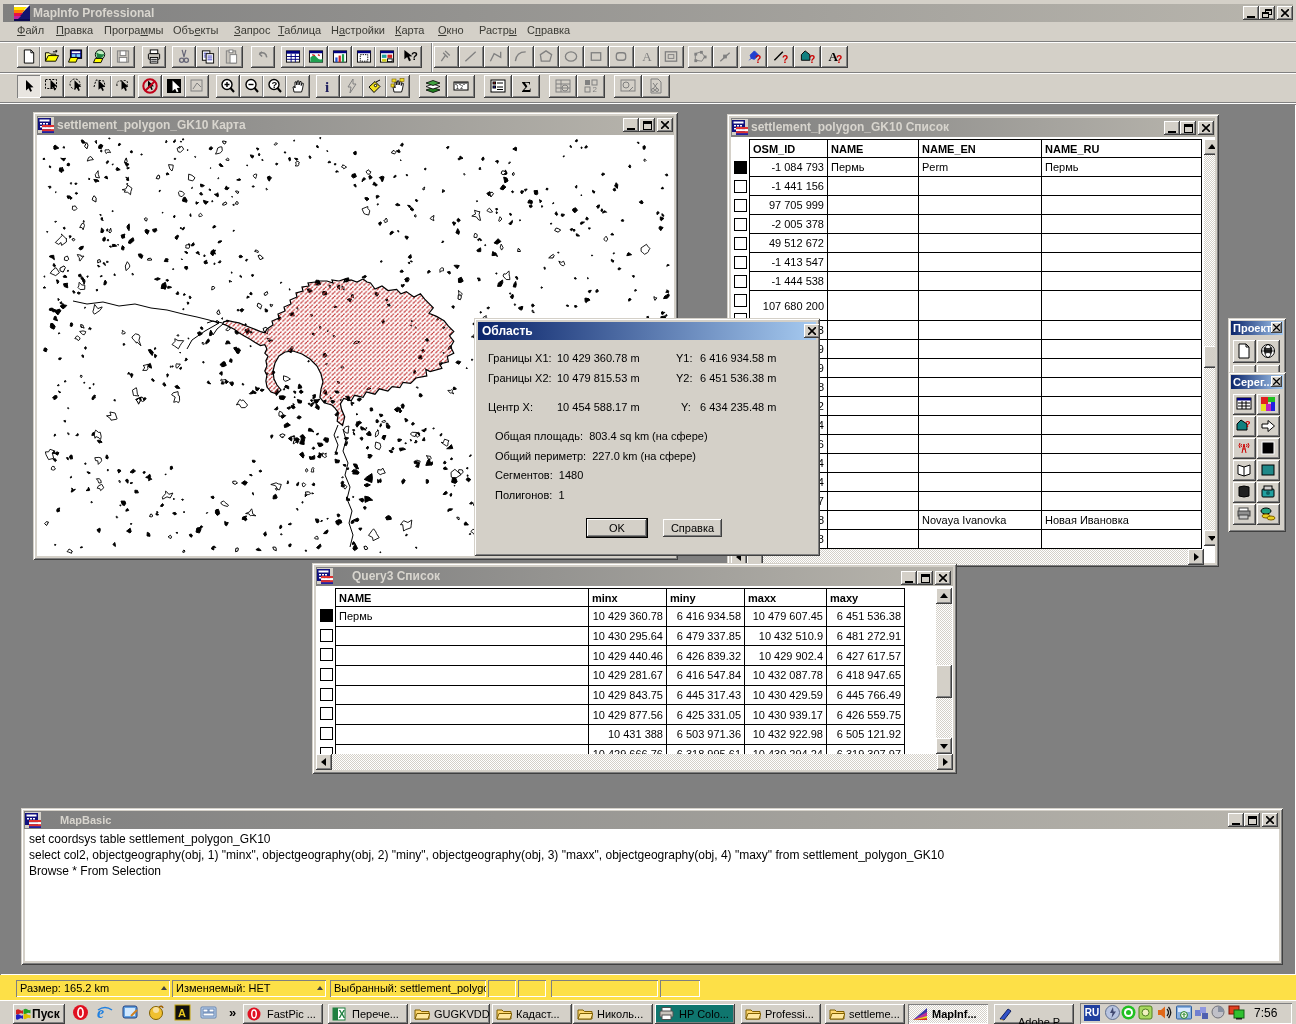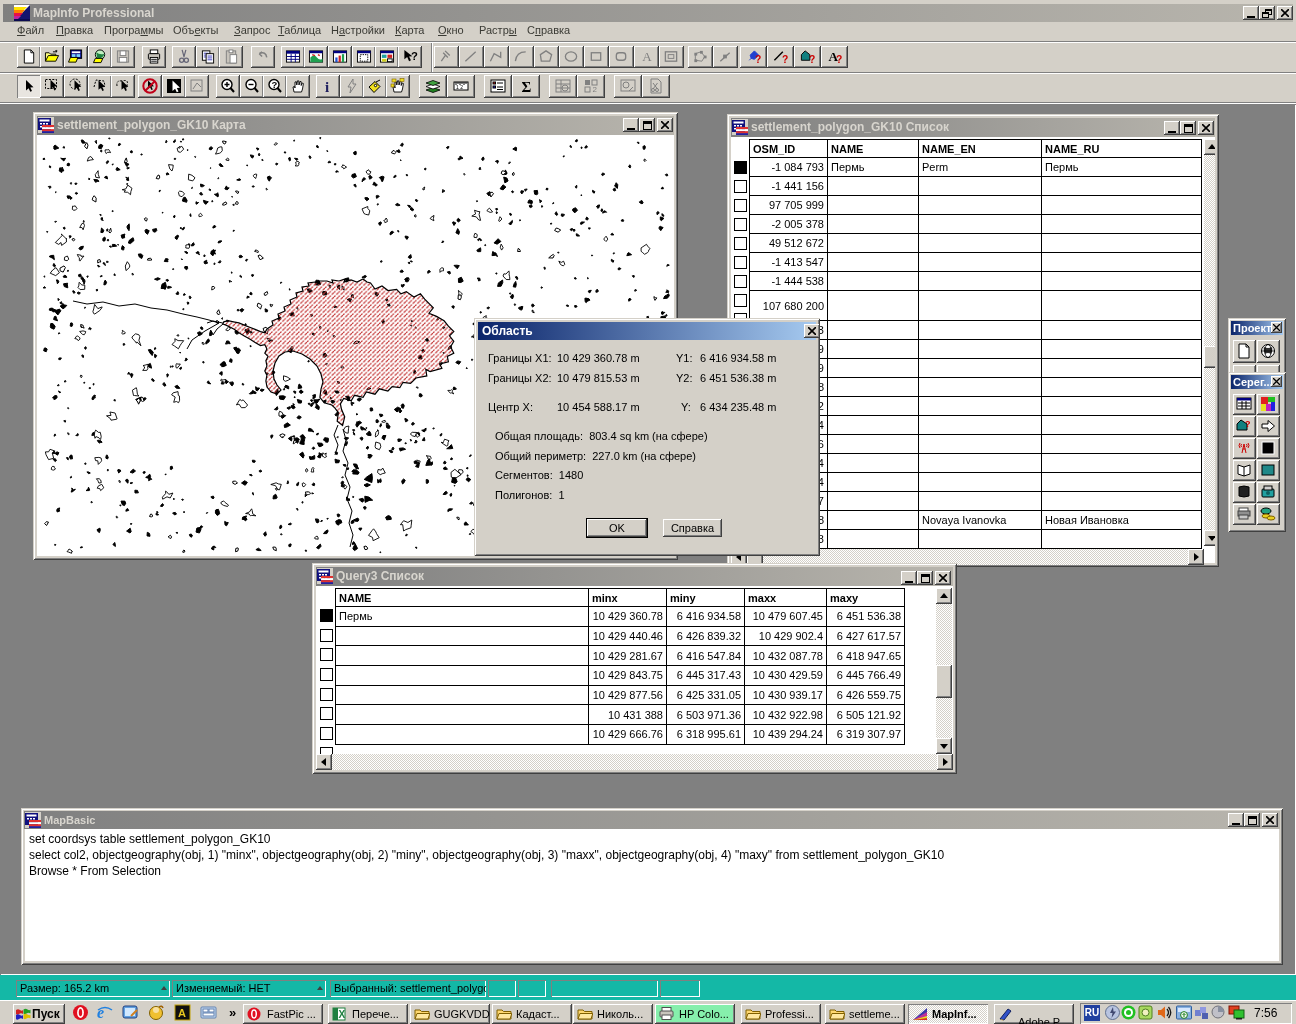--- a/index.html
+++ b/index.html
@@ -446,21 +446,21 @@
           <circle cx="5" cy="12" r="1.5" fill="none" stroke="#808080"></circle>
           <circle cx="9" cy="12" r="1.5" fill="none" stroke="#808080"></circle>
         </svg></div>
     </div>
   </div>
 <div class="abs" style="left:0;top:102px;width:1296px;height:1px;background:#808080;"></div>
 <div class="abs" style="left:0;top:103px;width:1296px;height:1px;background:#fff;"></div>
 
 <div class="abs sunk" style="left:0;top:104px;width:1296px;height:871px;background:#808080;"></div>
 
-<div id="statusbar" class="abs" style="left:0;top:975px;width:1296px;height:25px;background:#14b8a6;">
+<div id="statusbar" class="abs" style="left:0;top:975px;width:1296px;height:25px;background:#fde047;">
     <div class="abs sunk" style="left:16px;top:5px;width:154px;height:17px;line-height:16px;font-size:11px;"><span style="margin-left:4px;">Размер: 165.2 km</span><span style="position:absolute;right:3px;top:6px;width:0;height:0;border-left:3px solid transparent;border-right:3px solid transparent;border-bottom:4px solid #404040;"></span></div>
     <div class="abs sunk" style="left:172px;top:5px;width:154px;height:17px;line-height:16px;font-size:11px;"><span style="margin-left:4px;">Изменяемый: НЕТ</span><span style="position:absolute;right:3px;top:6px;width:0;height:0;border-left:3px solid transparent;border-right:3px solid transparent;border-bottom:4px solid #404040;"></span></div>
     <div class="abs sunk" style="left:330px;top:5px;width:156px;height:17px;line-height:16px;font-size:11px;"><span style="margin-left:4px;">Выбранный: settlement_polygc</span></div>
     <div class="abs sunk" style="left:488px;top:5px;width:28px;height:17px;line-height:16px;font-size:11px;"><span style="margin-left:4px;"></span></div>
     <div class="abs sunk" style="left:518px;top:5px;width:28px;height:17px;line-height:16px;font-size:11px;"><span style="margin-left:4px;"></span></div>
     <div class="abs sunk" style="left:551px;top:5px;width:107px;height:17px;line-height:16px;font-size:11px;"><span style="margin-left:4px;"></span></div>
     <div class="abs sunk" style="left:660px;top:5px;width:40px;height:17px;line-height:16px;font-size:11px;"><span style="margin-left:4px;"></span></div>
   </div>
 
 <div id="taskbar" class="abs" style="left:0;top:1000px;width:1296px;height:24px;background:#d4d0c8;border-top:1px solid #fff;">
@@ -535,21 +535,21 @@
         </svg></span>
       <span class="abs" style="left:24px;top:4px;">Кадаст...</span>
     </div>
     <div class="abs" style="left:573px;top:3px;width:80px;height:20px;background:#d4d0c8;box-shadow:inset -1px -1px 0 #404040, inset 1px 1px 0 #fff, inset -2px -2px 0 #808080;font-size:11px;">
       <span class="abs" style="left:4px;top:3px;"><svg width="16" height="13">
           <path d="M1 12 L1 3 L6 3 L7.5 4.5 L15 4.5 L15 12 Z" fill="#ffd870" stroke="#806000"></path>
           <path d="M1 12 L3 6.5 L15.8 6.5 L14 12 Z" fill="#ffe8a0" stroke="#806000"></path>
         </svg></span>
       <span class="abs" style="left:24px;top:4px;">Николь...</span>
     </div>
-    <div class="abs" style="left:655px;top:3px;width:80px;height:20px;background:#86efac;box-shadow:inset -1px -1px 0 #404040, inset 1px 1px 0 #fff, inset -2px -2px 0 #808080;font-size:11px;">
+    <div class="abs" style="left:655px;top:3px;width:80px;height:20px;background:#0f766e;box-shadow:inset -1px -1px 0 #404040, inset 1px 1px 0 #fff, inset -2px -2px 0 #808080;font-size:11px;">
       <span class="abs" style="left:4px;top:3px;"><svg width="15" height="13">
           <rect x="3" y="0.5" width="9" height="4" fill="#fff" stroke="#505050"></rect>
           <rect x="1" y="4" width="13" height="6" rx="1" fill="#c8c4bc" stroke="#505050"></rect>
           <rect x="3" y="8" width="9" height="4.5" fill="#fff" stroke="#505050"></rect>
         </svg></span>
       <span class="abs" style="left:24px;top:4px;">HP Colo...</span>
     </div>
     <div class="abs" style="left:741px;top:3px;width:80px;height:20px;background:#d4d0c8;box-shadow:inset -1px -1px 0 #404040, inset 1px 1px 0 #fff, inset -2px -2px 0 #808080;font-size:11px;">
       <span class="abs" style="left:4px;top:3px;"><svg width="16" height="13">
           <path d="M1 12 L1 3 L6 3 L7.5 4.5 L15 4.5 L15 12 Z" fill="#ffd870" stroke="#806000"></path>
@@ -2006,21 +2006,21 @@
     <div class="abs" style="left:207px;top:83px;">Y:</div>
     <div class="abs" style="left:226px;top:83px;">6 434 235.48 m</div>
   <div class="abs" style="left:21px;top:112px;">Общая площадь:&nbsp; 803.4 sq km (на сфере)</div>
   <div class="abs" style="left:21px;top:132px;">Общий периметр:&nbsp; 227.0 km (на сфере)</div>
   <div class="abs" style="left:21px;top:151px;">Сегментов:&nbsp; 1480</div>
   <div class="abs" style="left:21px;top:171px;">Полигонов:&nbsp; 1</div>
   <div class="abs" style="left:112px;top:200px;width:62px;height:20px;border:1px solid #000;background:#d4d0c8;box-shadow:inset -1px -1px 0 #404040, inset 1px 1px 0 #fff, inset -2px -2px 0 #808080;text-align:center;line-height:19px;">OK</div>
   <div class="abs btn" style="left:189px;top:201px;width:59px;height:18px;text-align:center;line-height:18px;">Справка</div>
 </div>
 <div id="querywin" class="abs winframe" style="left:312px;top:563px;width:645px;height:211px;">
-  <div class="abs titlebar" style="left:4px;top:4px;width:637px;height:19px;line-height:19px;">
+  <div class="abs titlebar" style="left:4px;top:4px;width:637px;height:19px;line-height:19px;padding-left:16px;">
     <span class="abs" style="left:1px;top:1px;"><svg width="16" height="16">
           <rect width="16" height="16" fill="#d4d0c8"></rect>
           <rect x="0" y="1" width="13" height="12" fill="#10107e"></rect>
           <rect x="1.5" y="2.5" width="10" height="2" fill="#fff"></rect>
           <g fill="#fff">
             <rect x="2" y="6" width="2" height="1.5"></rect>
             <rect x="5" y="6" width="2" height="1.5"></rect>
             <rect x="8" y="6" width="2" height="1.5"></rect>
             <rect x="2" y="9" width="2" height="1.5"></rect>
             <rect x="5" y="9" width="2" height="1.5"></rect>
@@ -2066,20 +2066,27 @@
           </tr>
       <tr style="height:19.7px;">
             <td>Пермь</td>
             <td class="num">10 429 360.78</td>
             <td class="num">6 416 934.58</td>
             <td class="num">10 479 607.45</td>
             <td class="num">6 451 536.38</td>
           </tr>
       <tr style="height:19.7px;">
             <td></td>
+            <td class="num">10 430 295.64</td>
+            <td class="num">6 479 337.85</td>
+            <td class="num">10 432 510.9</td>
+            <td class="num">6 481 272.91</td>
+          </tr>
+      <tr style="height:19.7px;">
+            <td></td>
             <td class="num">10 429 440.46</td>
             <td class="num">6 426 839.32</td>
             <td class="num">10 429 902.4</td>
             <td class="num">6 427 617.57</td>
           </tr>
       <tr style="height:19.7px;">
             <td></td>
             <td class="num">10 429 281.67</td>
             <td class="num">6 416 547.84</td>
             <td class="num">10 432 087.78</td>
@@ -2155,21 +2162,21 @@
           <g fill="#fff">
             <rect x="2" y="6" width="2" height="1.5"></rect>
             <rect x="5" y="6" width="2" height="1.5"></rect>
             <rect x="8" y="6" width="2" height="1.5"></rect>
           </g>
           <rect x="4" y="8" width="12" height="2.2" fill="#e03030"></rect>
           <rect x="4" y="10.2" width="12" height="2" fill="#fff"></rect>
           <rect x="4" y="12.2" width="12" height="2.5" fill="#e03030"></rect>
           <rect x="4" y="14.2" width="12" height="1.8" fill="#2020a0"></rect>
         </svg></span>
-    <span style="margin-left:20px;text-align:center;">MapBasic</span>
+    <span style="margin-left:36px;text-align:center;">MapBasic</span>
   </div>
   <div class="cbtn" style="left:1207px;top:5px;">
       <span style="width:8px;height:2px;background:#000;margin-top:7px;"></span>
     </div>
   <div class="cbtn" style="left:1223px;top:5px;">
       <svg width="9" height="9" shape-rendering="crispEdges">
         <rect x="0.5" y="0.5" width="8" height="8" fill="none" stroke="#000"></rect>
         <rect x="0.5" y="0.5" width="8" height="2" fill="#000"></rect>
       </svg>
     </div>

